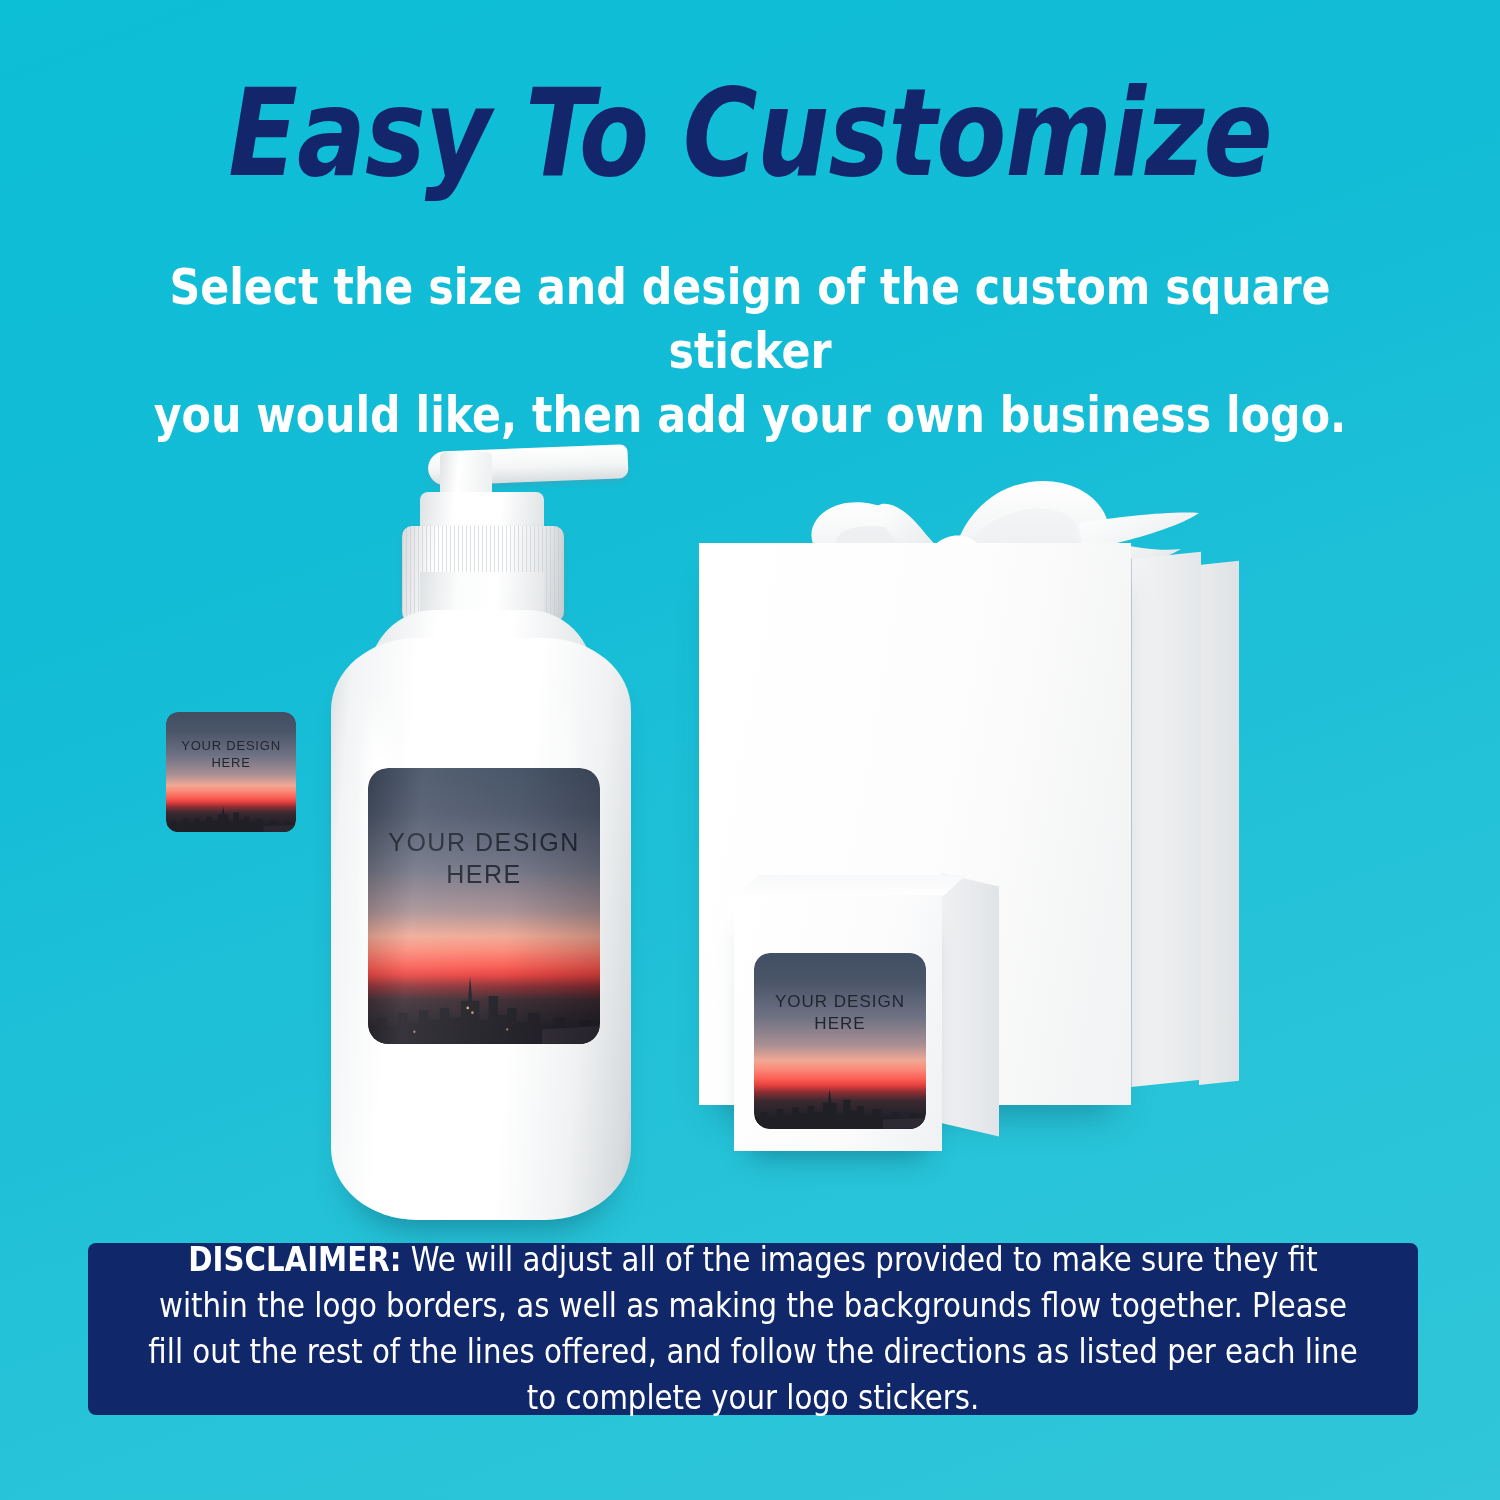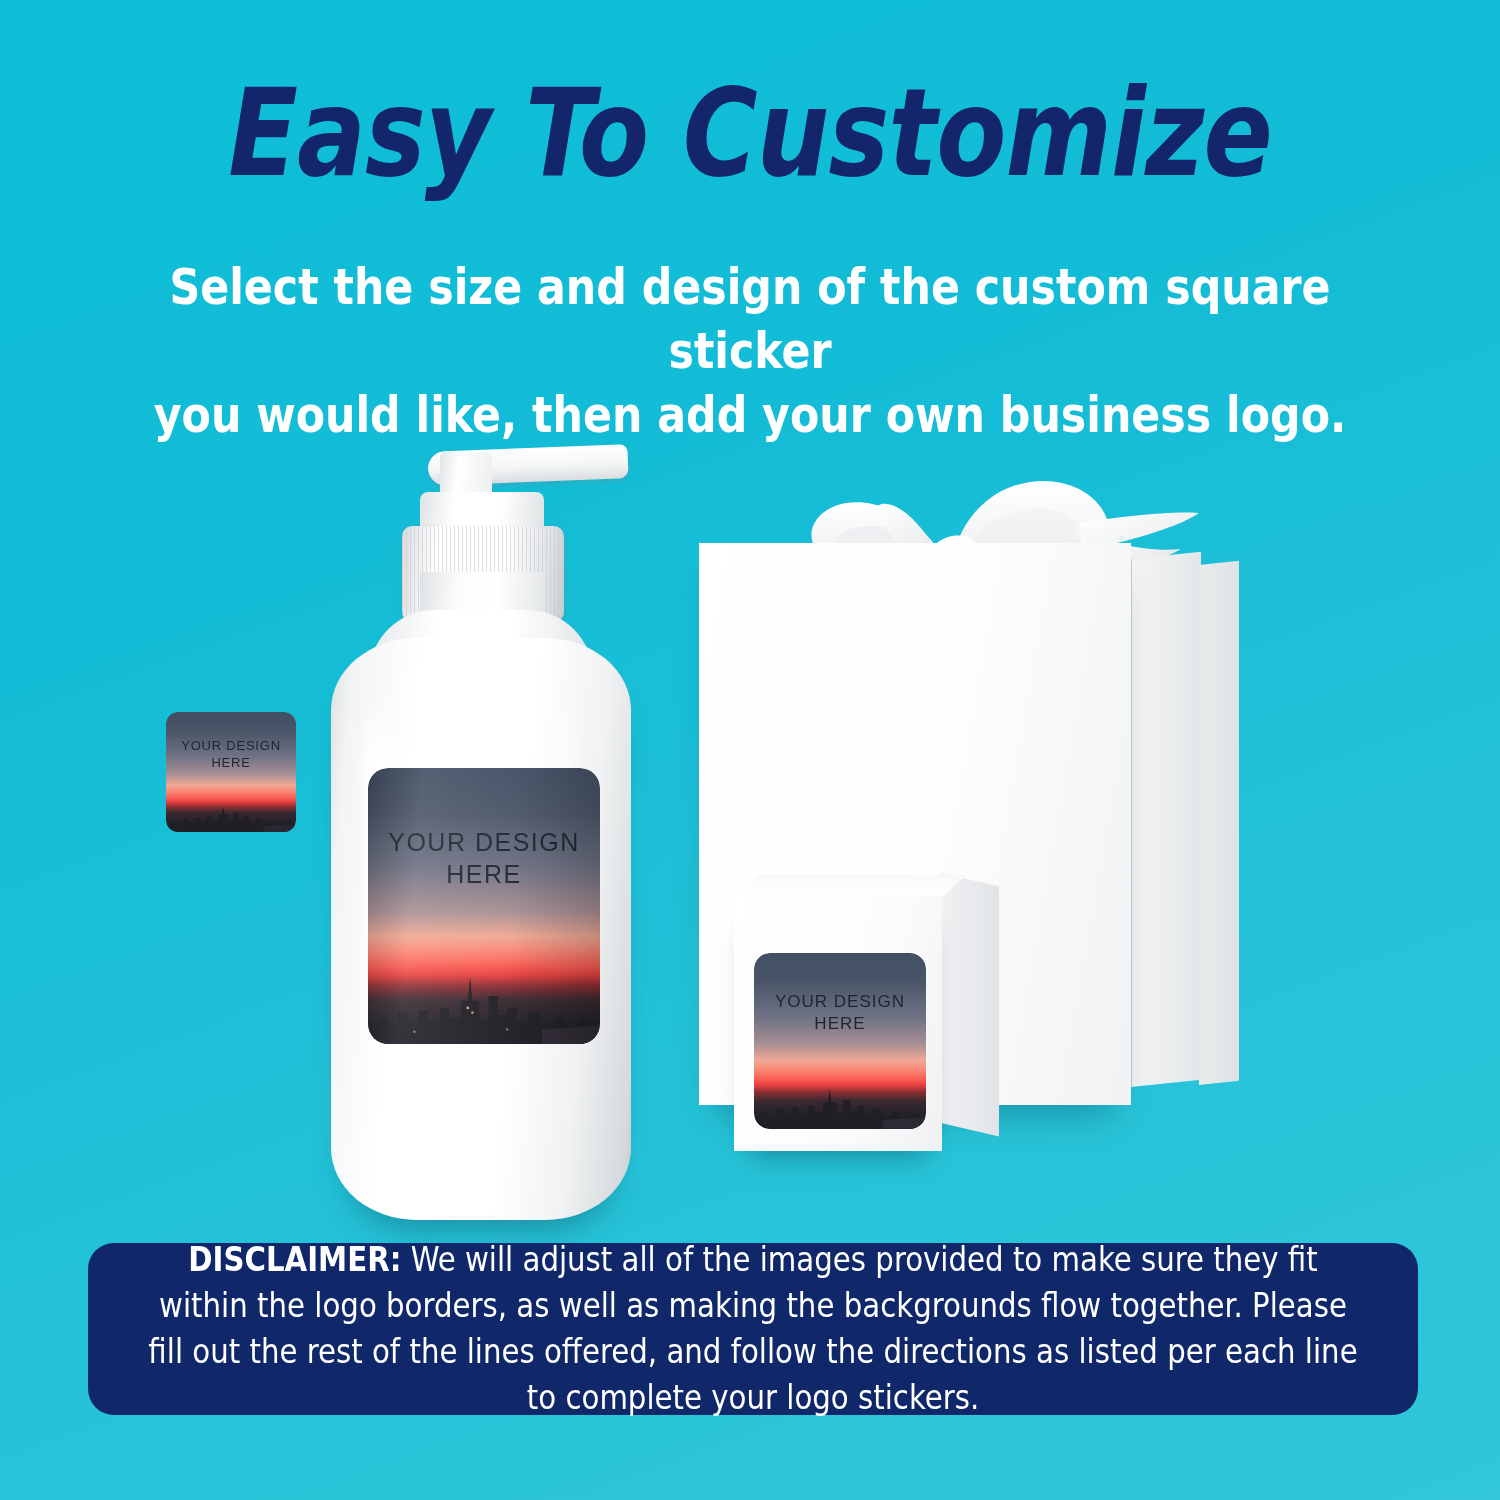--- a/index.html
+++ b/index.html
@@ -356,21 +356,21 @@
   }
 
   
   .disclaimer {
     position: absolute;
     left: 88px;
     top: 1243px;
     width: 1330px;
     height: 172px;
     box-sizing: border-box;
-    border-radius: 26px;
+    border-radius: 8px;
     background: #10286a;
     display: flex;
     align-items: center;
     justify-content: center;
     padding: 0 34px;
   }
   .disclaimer-text {
     color: #ffffff;
     text-align: center;
     font-family: "DejaVu Sans Condensed", "Liberation Sans Narrow", "Liberation Sans", sans-serif;

